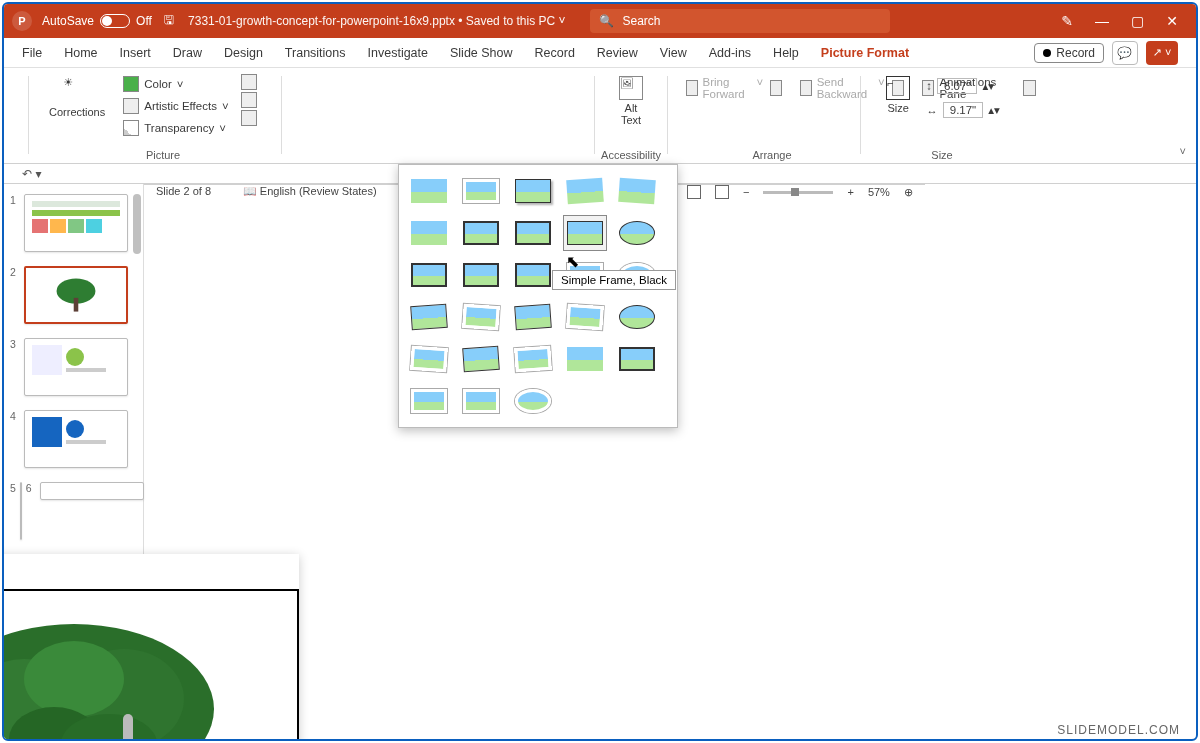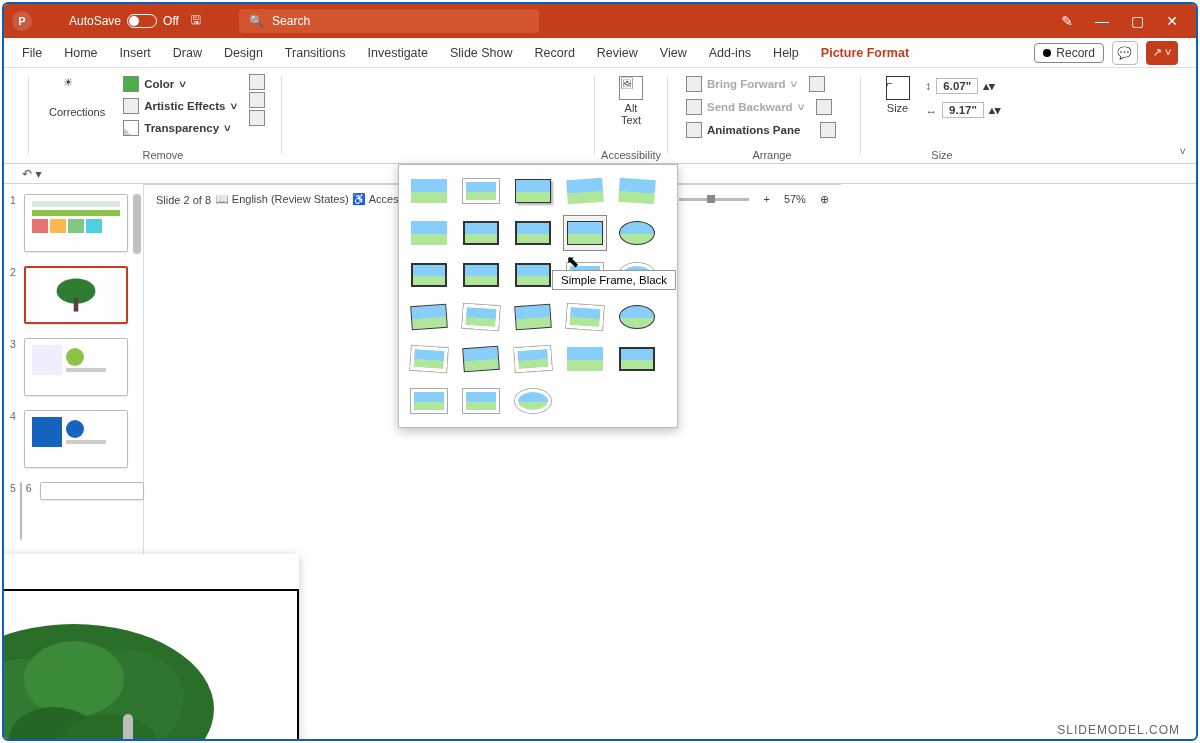--- a/index.html
+++ b/index.html
@@ -1,41 +1,41 @@
 <!DOCTYPE html>
 <html><head>
 <meta charset="utf-8">
 <style>
 * { box-sizing: border-box; margin: 0; padding: 0; font-family: "Segoe UI", Arial, sans-serif; }
 body { background: #fff; }
 .outer { border: 2px solid #0a5fbf; width: 1196px; height: 739px; margin: 2px auto; position: relative; background: #fff; border-radius: 6px; overflow: hidden; }
 .titlebar { background: #c43e1c; height: 34px; display: flex; align-items: center; color: #fff; font-size: 12px; padding: 0 8px; }
 .titlebar .tb-icon { width: 20px; height: 20px; border-radius: 50%; background: rgba(255,255,255,0.15); display: flex; align-items: center; justify-content: center; margin-right: 10px; font-size:11px; font-weight:bold; }
-.autosave { display: flex; align-items: center; gap: 6px; margin-right: 12px; margin-left: 27px; }
+.autosave { display: flex; align-items: center; gap: 6px; margin-right: 12px; }
 .toggle { width: 30px; height: 14px; border: 1px solid #fff; border-radius: 8px; position: relative; }
 .toggle::after { content:""; position:absolute; left:1px; top:1px; width:10px; height:10px; background:#fff; border-radius:50%; }
 .save-ic { margin-right: 14px; }
 .filename { opacity: 0.95; }
 .search-box { margin-left: 24px; background: #d2552e; border-radius: 4px; height: 24px; width: 300px; display:flex; align-items:center; padding:0 10px; gap:8px; color:#fff; }
 .win-controls { margin-left: auto; display:flex; gap: 22px; padding-right: 10px; align-items:center; }
 .win-controls span { font-size: 14px; cursor: pointer; }
 .menubar { height: 30px; display:flex; align-items:center; padding: 0 18px; gap: 22px; font-size:12.5px; color:#3a3a3a; border-bottom:1px solid #e0e0e0;justify-content:center; }
 .menubar span { cursor: pointer; }
 .menubar .active { color:#c43e1c; font-weight:600; }
 .menubar .right { margin-left:auto; display:flex; gap:8px; align-items:center; }
 .btn-record { border:1px solid #888; border-radius:4px; padding:2px 8px; display:flex; align-items:center; gap:5px; font-size:12px; }
 .rec-dot { width:8px;height:8px;background:#000;border-radius:50%; }
 .btn-sq { width:26px;height:24px; border:1px solid #bbb; border-radius:4px; display:flex;align-items:center;justify-content:center; font-size:12px; }
 .btn-share { width:32px;height:24px; background:#c43e1c; border-radius:4px; display:flex;align-items:center;justify-content:center;color:#fff; font-size:11px; }
 .ribbon { height: 96px; background:#fff; border-bottom:1px solid #d0d0d0; display:flex; padding: 4px 18px 0 18px; position:relative; }
 .rgroup { display:flex; flex-direction:column; align-items:center; padding: 0 8px; position:relative; }
 .rgroup .label { font-size:11px; color:#5a5a5a; position:absolute; bottom:2px; width:100%; text-align:center; }
 .rbtn-v { display:flex; flex-direction:column; align-items:center; gap:2px; font-size:11px; color:#3a3a3a; padding:4px 6px; cursor:pointer; }
 .rbtn-v .ico { width:32px;height:32px; border:1px solid #bbb; border-radius:3px; background:linear-gradient(#87cefa,#b0e69a); }
-.rbtn-h { font-size:11.5px; color:#3a3a3a; display:flex; align-items:center; gap:5px; padding:2px 4px; cursor:pointer;font-weight:bold; }
+.rbtn-h { font-size:11.5px; color:#3a3a3a; display:flex; align-items:center; gap:5px; padding:2px 4px; cursor:pointer; }
 .sq { width:16px;height:16px; border:1px solid #888; background: #eee; }
 .sep { width:1px; background:#ddd; margin: 4px 6px; height:78px; }
 .thinbar { height:20px; border-bottom:1px solid #d0d0d0; display:flex; align-items:center; padding:0 18px; }
 .thinbar .undo { font-size:12px; color:#555; }
 .workspace { display:flex; height: calc(100% - 34px - 30px - 96px - 20px - 22px); }
 .thumbs { width:140px; border-right:1px solid #ddd; padding:10px 6px; position:relative; }
 .thumb-row { display:flex; align-items:flex-start; gap:4px; margin-bottom:14px; }
 .thumb-row .num { font-size:10.5px; color:#666; width:10px; }
 .thumb { width:104px; height:58px; border:1px solid #bbb; background:#fff; border-radius:2px; box-shadow:0 1px 2px rgba(0,0,0,0.1); display:flex;align-items:center;justify-content:center; overflow:hidden; }
 .thumb.selected { border:2px solid #c43e1c; }
@@ -51,21 +51,21 @@
 .style-thumb { width:36px; height:24px; border:1px solid #333; background:linear-gradient(#87cefa 0%, #87cefa 55%, #b0e69a 55%, #b0e69a 100%); position:relative; }
 .style-thumb.no-border { border:none; }
 .style-thumb.thick { border-width:2px; }
 .style-thumb.white-b { border:3px solid #fff; box-shadow:0 0 0 1px #aaa; }
 .style-thumb.oval { border-radius:50%; }
 .style-thumb.tilt1 { transform:rotate(-4deg); }
 .style-thumb.tilt2 { transform:rotate(4deg); }
 .style-thumb.shadow { box-shadow:2px 2px 2px rgba(0,0,0,0.3); }
 .tooltip { position:absolute; left:548px; top:266px; background:#fff; border:1px solid #999; padding:3px 8px; font-size:11.5px; z-index:60; white-space:nowrap; }
 .cursor { position:absolute; left:562px; top:248px; z-index:70; font-size:16px; }
-.statusbar { height:22px; border-top:1px solid #d0d0d0; display:flex; align-items:flex-end; font-size:11px; color:#444; padding:0 12px; gap:4px; }
+.statusbar { height:22px; border-top:1px solid #d0d0d0; display:flex; align-items:flex-start; font-size:11px; color:#444; padding:0 12px; gap:32px; }
 .statusbar .right { margin-left:auto; display:flex; gap:14px; align-items:center; }
 .zoom-slider { width:70px; height:3px; background:#bbb; position:relative; }
 .zoom-slider::after { content:""; position:absolute; left:40%; top:-3px; width:8px; height:8px; background:#888; }
 .view-ic { width:14px;height:14px; border:1px solid #666; }
 .watermark { position:absolute; bottom:-24px; right:8px; font-size:12px; letter-spacing:1px; color:#666; }
 .tree-mini { width:60px;height:40px; }
 .content-mini { width:96px; height:52px; padding:4px; }
 .content-mini .bar { height:6px; background:#dce8dc; margin-bottom:3px; }
 .scroll-canvas { position:absolute; right:4px; top: calc(50% - 25px); width:10px;height:50px; background:#bbb; border-radius:5px; }
 </style>
@@ -75,20 +75,23 @@
 <div class="outer">
 
   <div class="titlebar">
     <div class="tb-icon">P</div>
     <div class="autosave">
       <span>AutoSave</span>
       <div class="toggle"></div>
       <span>Off</span>
     </div>
     <span class="save-ic">🖫</span>
+    <span class="filename">
+      <span>7331-01-growth-concept-for-powerpoint-16x9.pptx</span> • <span>Saved to this PC</span> ˅
+    </span>
     <div class="search-box">
       <span>🔍</span>
       <span>Search</span>
     </div>
     <div class="win-controls">
       <span>✎</span>
       <span>—</span>
       <span>▢</span>
       <span>✕</span>
     </div>
@@ -131,36 +134,36 @@
           <div class="rbtn-h"><span class="sq" style="background:#4ab04a;"></span><span>Color</span> ˅</div>
           <div class="rbtn-h"><span class="sq"></span><span>Artistic Effects</span> ˅</div>
           <div class="rbtn-h"><span class="sq" style="background:linear-gradient(45deg,#ccc 25%,transparent 25%);"></span><span>Transparency</span> ˅</div>
         </div>
         <div style="display:flex;flex-direction:column; gap:2px; padding-top:2px;">
           <span class="sq"></span>
           <span class="sq"></span>
           <span class="sq"></span>
         </div>
       </div>
-      <span class="label">Remove</span>
+      <span class="label">Picture</span>
     </div>
     <div class="sep"></div>
     <div class="rgroup" style="width:300px;"></div>
     <div class="sep"></div>
     <div class="rgroup" style="width:60px;">
       <div class="rbtn-v">
         <div style="width:24px;height:24px;border:1px solid #888;">🖼</div>
         <span style="white-space:pre-line;text-align:center;">Alt
 Text</span>
       </div>
       <span class="label">Accessibility</span>
     </div>
     <div class="sep"></div>
     <div class="rgroup" style="width:180px; align-items:flex-start;">
-      <div style="display:flex;flex-direction:column;gap:3px; padding-top:2px;">
+      <div style="display:flex;flex-direction:row;gap:10px; padding-top:2px;">
         <div class="rbtn-h" style="color:#aaa;"><span class="sq"></span><span>Bring Forward</span> ˅ &nbsp; <span class="sq"></span></div>
         <div class="rbtn-h" style="color:#aaa;"><span class="sq"></span><span>Send Backward</span> ˅ &nbsp; <span class="sq"></span></div>
         <div class="rbtn-h"><span class="sq"></span><span>Animations Pane</span> &nbsp;&nbsp;&nbsp; <span class="sq"></span></div>
       </div>
       <span class="label">Arrange</span>
     </div>
     <div class="sep"></div>
     <div class="rgroup" style="width:150px;">
       <div style="display:flex; gap:6px; align-items:flex-start;">
         <div class="rbtn-v">

